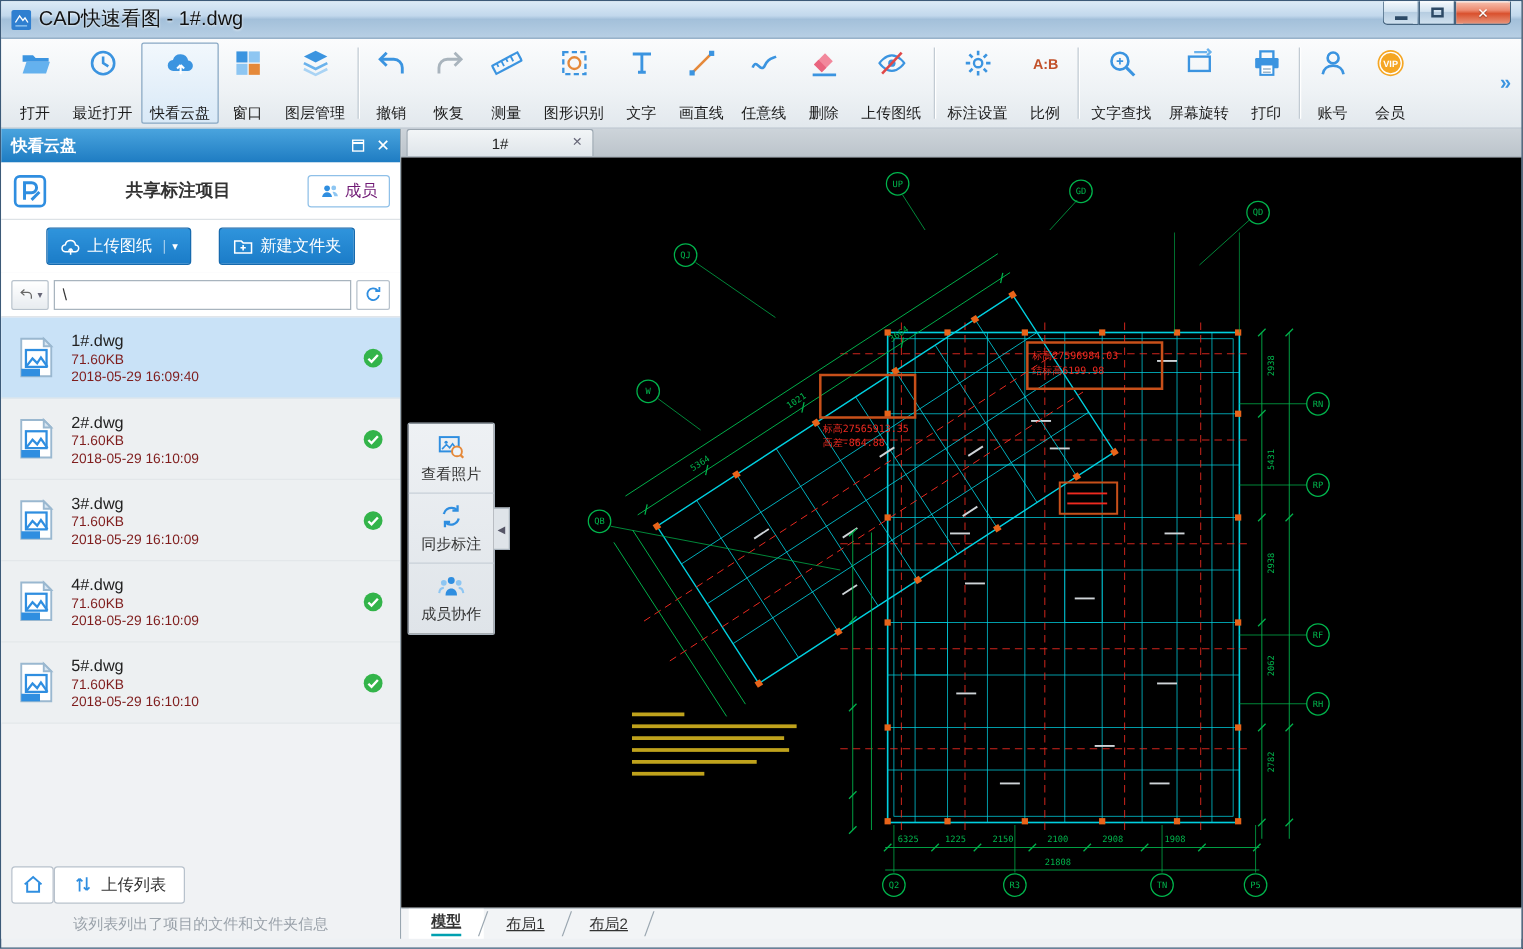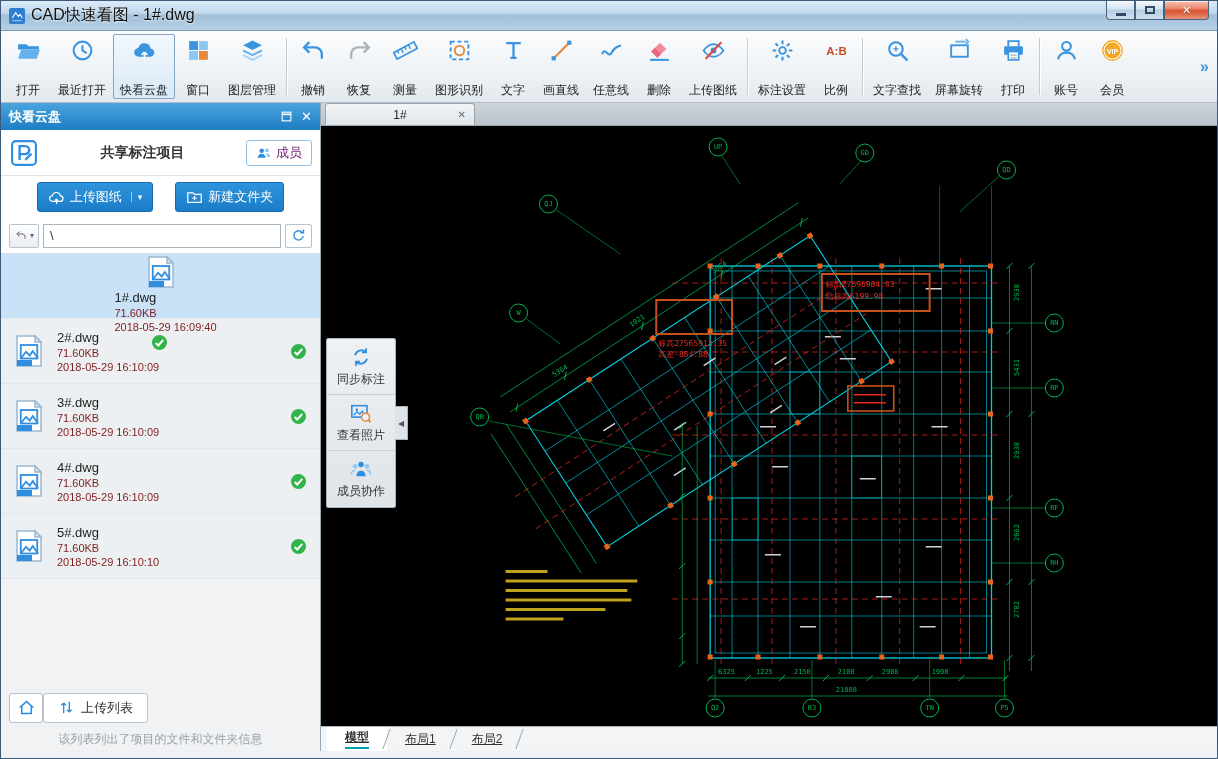--- a/index.html
+++ b/index.html
@@ -51,21 +51,21 @@
     background:linear-gradient(180deg,#2f94dc,#1b7cc8);}
   .btn-caret{border-left:1px solid rgba(255,255,255,.55);padding-left:6px;margin-left:4px;font-size:9px;}
   .path-row{flex:0 0 36px;display:flex;align-items:center;gap:4px;padding:0 8px;background:#fff;border-bottom:1px solid #d8dde2;}
   .back-btn{height:24px;display:flex;align-items:center;gap:2px;padding:0 4px;border:1px solid #b8c2cc;border-radius:2px;
     background:linear-gradient(180deg,#fff,#e8ecf0);}
   .back-btn .caret{font-size:8px;color:#667;}
   .path-input{flex:1;height:24px;border:1px solid #a8b4be;padding:0 6px;font-size:13px;color:#333;background:#fff;font-family:inherit;}
   .refresh-btn{width:27px;height:24px;display:flex;align-items:center;justify-content:center;border:1px solid #b8c2cc;border-radius:2px;background:#fff;}
   .file-list{flex:0 0 325px;background:#edf0f2;}
   .file-item{height:65px;display:flex;align-items:center;padding:0 10px;border-bottom:1px solid #e3e7ea;}
-  .file-item.selected{background:#c9e2f7;flex-direction:column;}
+  .file-item.selected{background:#c9e2f7;}
   .file-ico{display:flex;}
   .file-info{flex:1;margin-left:10px;display:flex;flex-direction:column;gap:2px;}
   .file-name{font-size:13px;color:#222;}
   .file-meta{font-size:11px;color:#7f1d1d;}
   .file-check{display:flex;margin-right:2px;}
   .sidebar-spacer{flex:1;}
   .sidebar-bottom{flex:0 0 43px;display:flex;align-items:center;padding:6px 8px;}
   .home-btn{width:34px;height:30px;display:flex;align-items:center;justify-content:center;border:1px solid #b8c2cc;border-radius:3px;background:#fff;}
   .upload-wrap{flex:1;display:flex;justify-content:flex-start;}
   .upload-list-btn{height:30px;display:flex;align-items:center;gap:6px;padding:0 14px;border:1px solid #b8c2cc;border-radius:3px;background:#fff;
@@ -770,39 +770,39 @@
             <rect x="185" y="463" width="122" height="3" fill="#bfa21c"></rect>
             <rect x="185" y="472.5" width="126" height="3" fill="#bfa21c"></rect>
             <rect x="185" y="482" width="100" height="3" fill="#bfa21c"></rect>
             <rect x="185" y="491.5" width="58" height="3" fill="#bfa21c"></rect>
           </svg>
         <div class="float-panel">
           <div>
               <div class="float-item">
                 <span style="display:flex;">
                   <svg viewBox="0 0 24 24" width="22" height="22" aria-hidden="true">
-                    <path d="M5.5 10a7 7 0 0 1 11.5-3.5" fill="none" stroke="#2f8ee0" stroke-width="2"></path>
-                    <path d="M17.5 2.5v4.5H13" fill="none" stroke="#2f8ee0" stroke-width="2"></path>
-                    <path d="M18.5 14a7 7 0 0 1-11.5 3.5" fill="none" stroke="#2f8ee0" stroke-width="2"></path>
-                    <path d="M6.5 21.5V17H11" fill="none" stroke="#2f8ee0" stroke-width="2"></path>
-                  </svg>
-                </span>
-                <span>同步标注</span>
-              </div>
-              <div class="float-item">
-                <span style="display:flex;">
-                  <svg viewBox="0 0 24 24" width="22" height="22" aria-hidden="true">
                     <rect x="2" y="4" width="16.5" height="12.5" fill="none" stroke="#2f8ee0" stroke-width="1.7"></rect>
                     <circle cx="7.5" cy="8.5" r="1.4" fill="#2f8ee0"></circle>
                     <path d="M4 14.5l3.8-4 2.8 2.8 2.6-3.4 3.3 4.6" fill="none" stroke="#2f8ee0" stroke-width="1.4"></path>
                     <circle cx="17" cy="16.5" r="4.3" fill="#eef4fa" stroke="#e5893a" stroke-width="1.7"></circle>
                     <path d="M20 19.5l2.5 2.5" stroke="#e5893a" stroke-width="2"></path>
                   </svg>
                 </span>
                 <span>查看照片</span>
+              </div>
+              <div class="float-item">
+                <span style="display:flex;">
+                  <svg viewBox="0 0 24 24" width="22" height="22" aria-hidden="true">
+                    <path d="M5.5 10a7 7 0 0 1 11.5-3.5" fill="none" stroke="#2f8ee0" stroke-width="2"></path>
+                    <path d="M17.5 2.5v4.5H13" fill="none" stroke="#2f8ee0" stroke-width="2"></path>
+                    <path d="M18.5 14a7 7 0 0 1-11.5 3.5" fill="none" stroke="#2f8ee0" stroke-width="2"></path>
+                    <path d="M6.5 21.5V17H11" fill="none" stroke="#2f8ee0" stroke-width="2"></path>
+                  </svg>
+                </span>
+                <span>同步标注</span>
               </div>
               <div class="float-item">
                 <span style="display:flex;">
                   <svg viewBox="0 0 24 24" width="22" height="22" aria-hidden="true">
                     <circle cx="12" cy="7" r="3" fill="#2f8ee0"></circle>
                     <circle cx="5.5" cy="9" r="2.5" fill="#8ec6f2"></circle>
                     <circle cx="18.5" cy="9" r="2.5" fill="#8ec6f2"></circle>
                     <path d="M7 20c0-4 2.2-6 5-6s5 2 5 6z" fill="#2f8ee0"></path>
                     <path d="M1.5 18c.3-3 2-4.6 4-4.6M22.5 18c-.3-3-2-4.6-4-4.6" fill="none" stroke="#8ec6f2" stroke-width="1.8"></path>
                   </svg>

